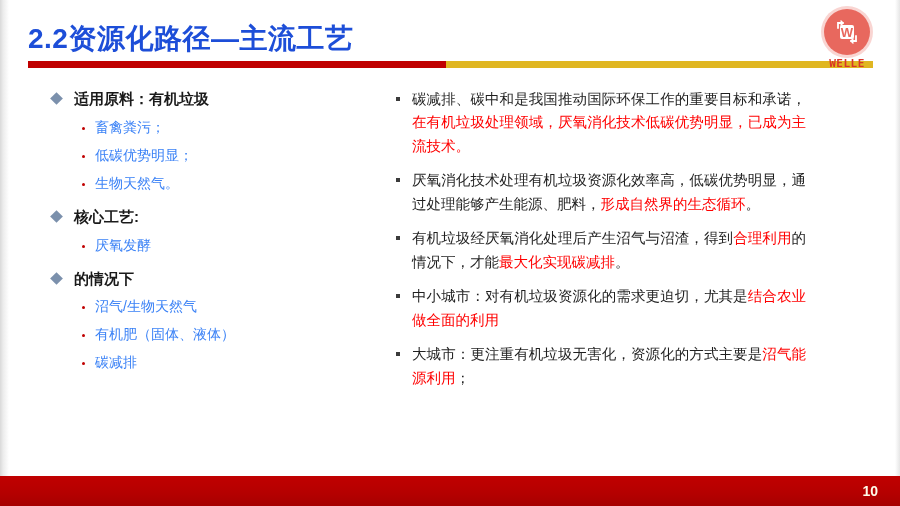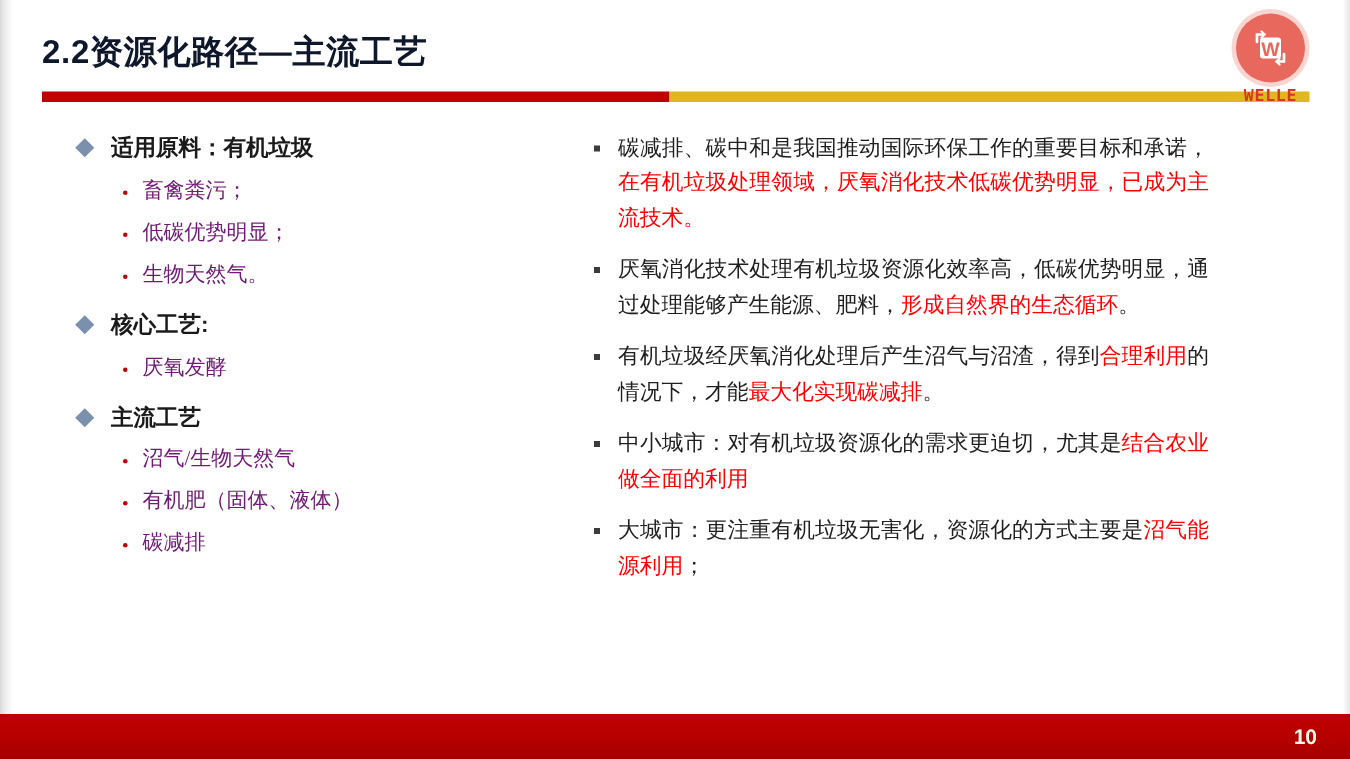--- a/index.html
+++ b/index.html
@@ -34,23 +34,23 @@
     right: 0; top: 0;
     width: 5px; height: 506px;
     background: linear-gradient(to left, #e6e6e6 0%, #ffffff 100%);
   }
 
   
   .title {
     position: absolute;
     left: 28px;
     top: 20px;
-    font-size: 22px;
+    font-size: 28px;
     font-weight: bold;
-    color: #0f172a;
+    color: #1d4ed8;
     letter-spacing: 0.5px;
     white-space: nowrap;
   }
 
   .divider {
     position: absolute;
     left: 28px;
     top: 61px;
     width: 845px;
     height: 7px;
@@ -145,23 +145,22 @@
     width: 3px;
     height: 3px;
     background: #C00000;
     border-radius: 50%;
     margin-top: 10px;
     margin-right: 10px;
     flex: 0 0 auto;
   }
   .l2-text {
     font-size: 14px;
-    color: #701a75;
+    color: #3b82f6;
     line-height: 1.5;
-    font-family: Liberation Serif, serif;
   }
 
   .group-gap { height: 5px; }
 
   
   .rb {
     display: flex;
     align-items: flex-start;
     margin-bottom: 11px;
   }
@@ -261,21 +260,21 @@
         <span class="diamond"></span>
         <span class="l1-text">核心工艺:</span>
       </div>
       <div class="l2">
         <span class="dot"></span>
         <span class="l2-text">厌氧发酵</span>
       </div>
       <div class="group-gap"></div>
       <div class="l1">
         <span class="diamond"></span>
-        <span class="l1-text">主流工艺</span>
+        <span class="l1-text">的情况下</span>
       </div>
       <div class="l2">
         <span class="dot"></span>
         <span class="l2-text">沼气/生物天然气</span>
       </div>
       <div class="l2">
         <span class="dot"></span>
         <span class="l2-text">有机肥（固体、液体）</span>
       </div>
       <div class="l2">

